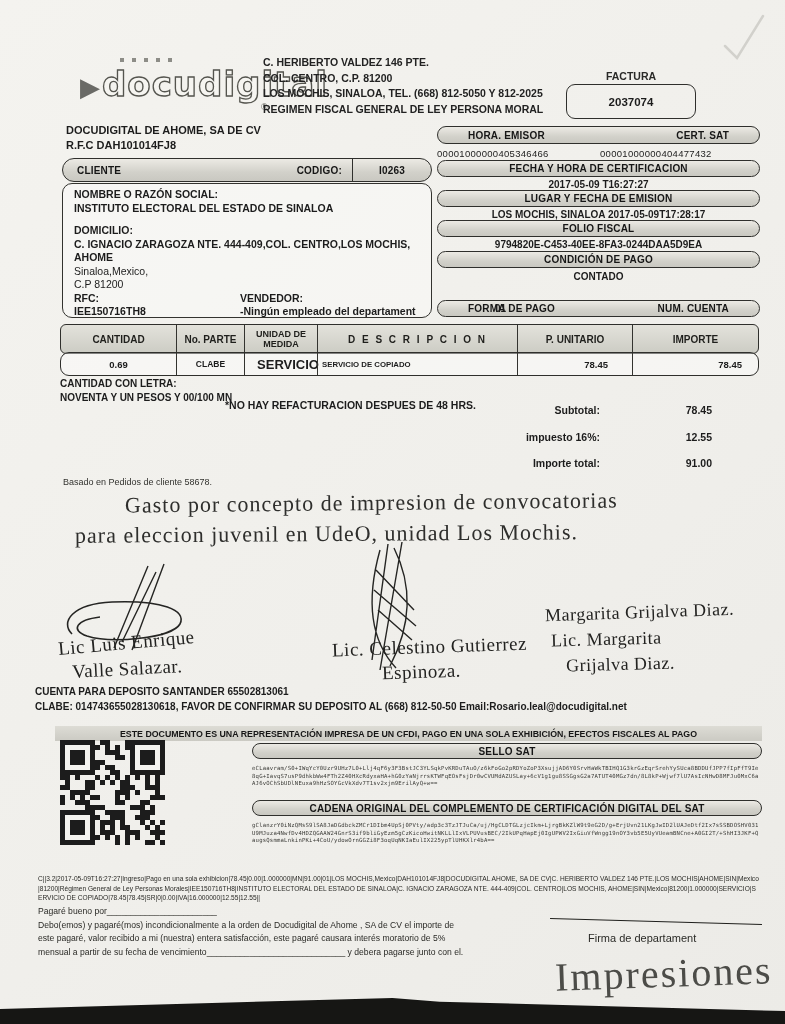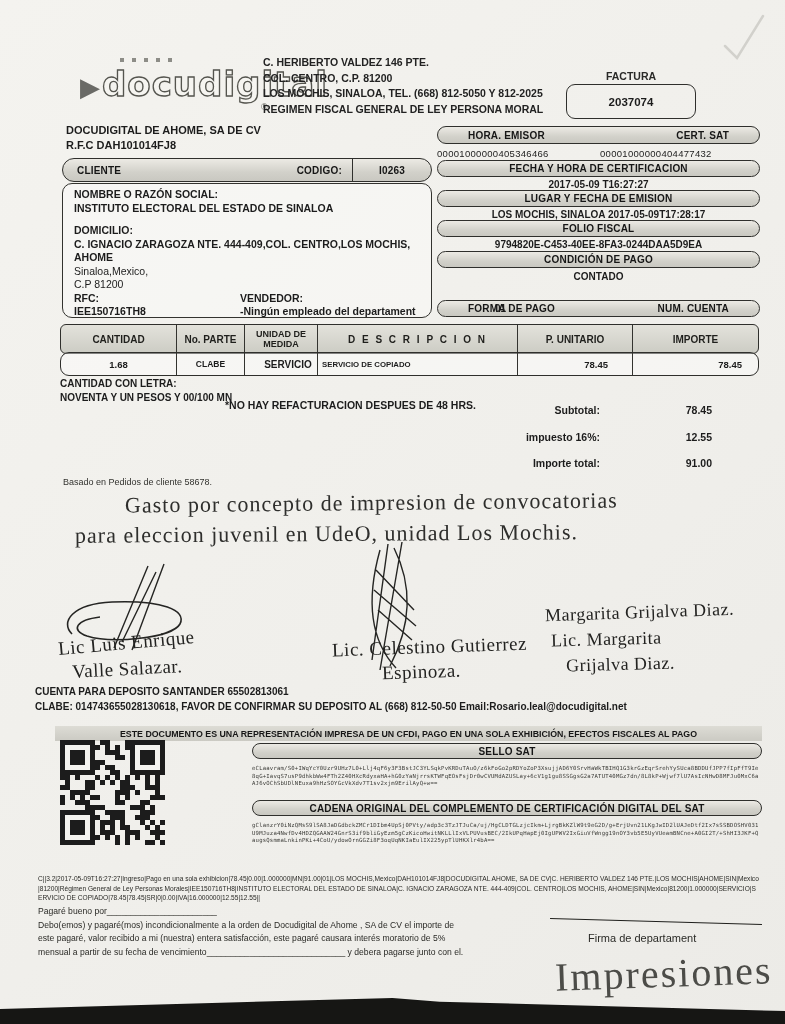--- a/index.html
+++ b/index.html
@@ -136,23 +136,23 @@
 
   <div class="abs thead" style="left:60px; top:324px; width:697px; height:28px; border:1.6px solid #2f2f2c; border-radius:6px; background:linear-gradient(180deg,#e3e2db,#ccccc4);">
     <div class="cell" style="width:115px;">CANTIDAD</div>
     <div class="cell" style="width:68px;">No. PARTE</div>
     <div class="cell" style="width:73px; font-size:9px; line-height:10px;">UNIDAD DE MEDIDA</div>
     <div class="cell" style="width:200px; letter-spacing:2px;">D E S C R I P C I O N</div>
     <div class="cell" style="width:115px;">P. UNITARIO</div>
     <div class="cell" style="flex:1;">IMPORTE</div>
   </div>
   <div class="abs trow" style="left:60px; top:352px; width:697px; height:22px; border:1.6px solid #2f2f2c; border-radius:9px; background:rgba(255,255,255,.4);">
-    <div class="cell" style="width:115px; font-weight:600;">1.68</div>
+    <div class="cell" style="width:115px; font-weight:600;">0.69</div>
     <div class="cell" style="width:68px; font-size:8.5px; font-weight:600;">CLABE</div>
-    <div class="cell" style="width:73px; font-size:10px; font-weight:600;padding-left:14px;">SERVICIO</div>
+    <div class="cell" style="width:73px; font-size:13px; font-weight:600;padding-left:14px;">SERVICIO</div>
     <div class="cell" style="width:200px; font-size:7.8px; justify-content:flex-start; padding-left:4px; font-weight:600;">SERVICIO DE COPIADO</div>
     <div class="cell" style="width:115px; justify-content:flex-end; padding-right:24px; font-weight:600;">78.45</div>
     <div class="cell" style="flex:1; justify-content:flex-end; padding-right:16px; font-weight:600;">78.45</div>
   </div>
 
   <div class="abs txt" style="left:60px; top:378px; font-size:10px; font-weight:bold;">CANTIDAD CON LETRA:</div>
   <div class="abs txt" style="left:60px; top:392px; font-size:10px; font-weight:600;">NOVENTA Y UN PESOS Y 00/100 MN</div>
   <div class="abs txt" style="left:225px; top:399px; font-size:10.5px; font-weight:bold;">*NO HAY REFACTURACION DESPUES DE 48 HRS.</div>
 
   <div class="totline right" style="left:440px; top:404px; width:160px;">Subtotal:</div>

